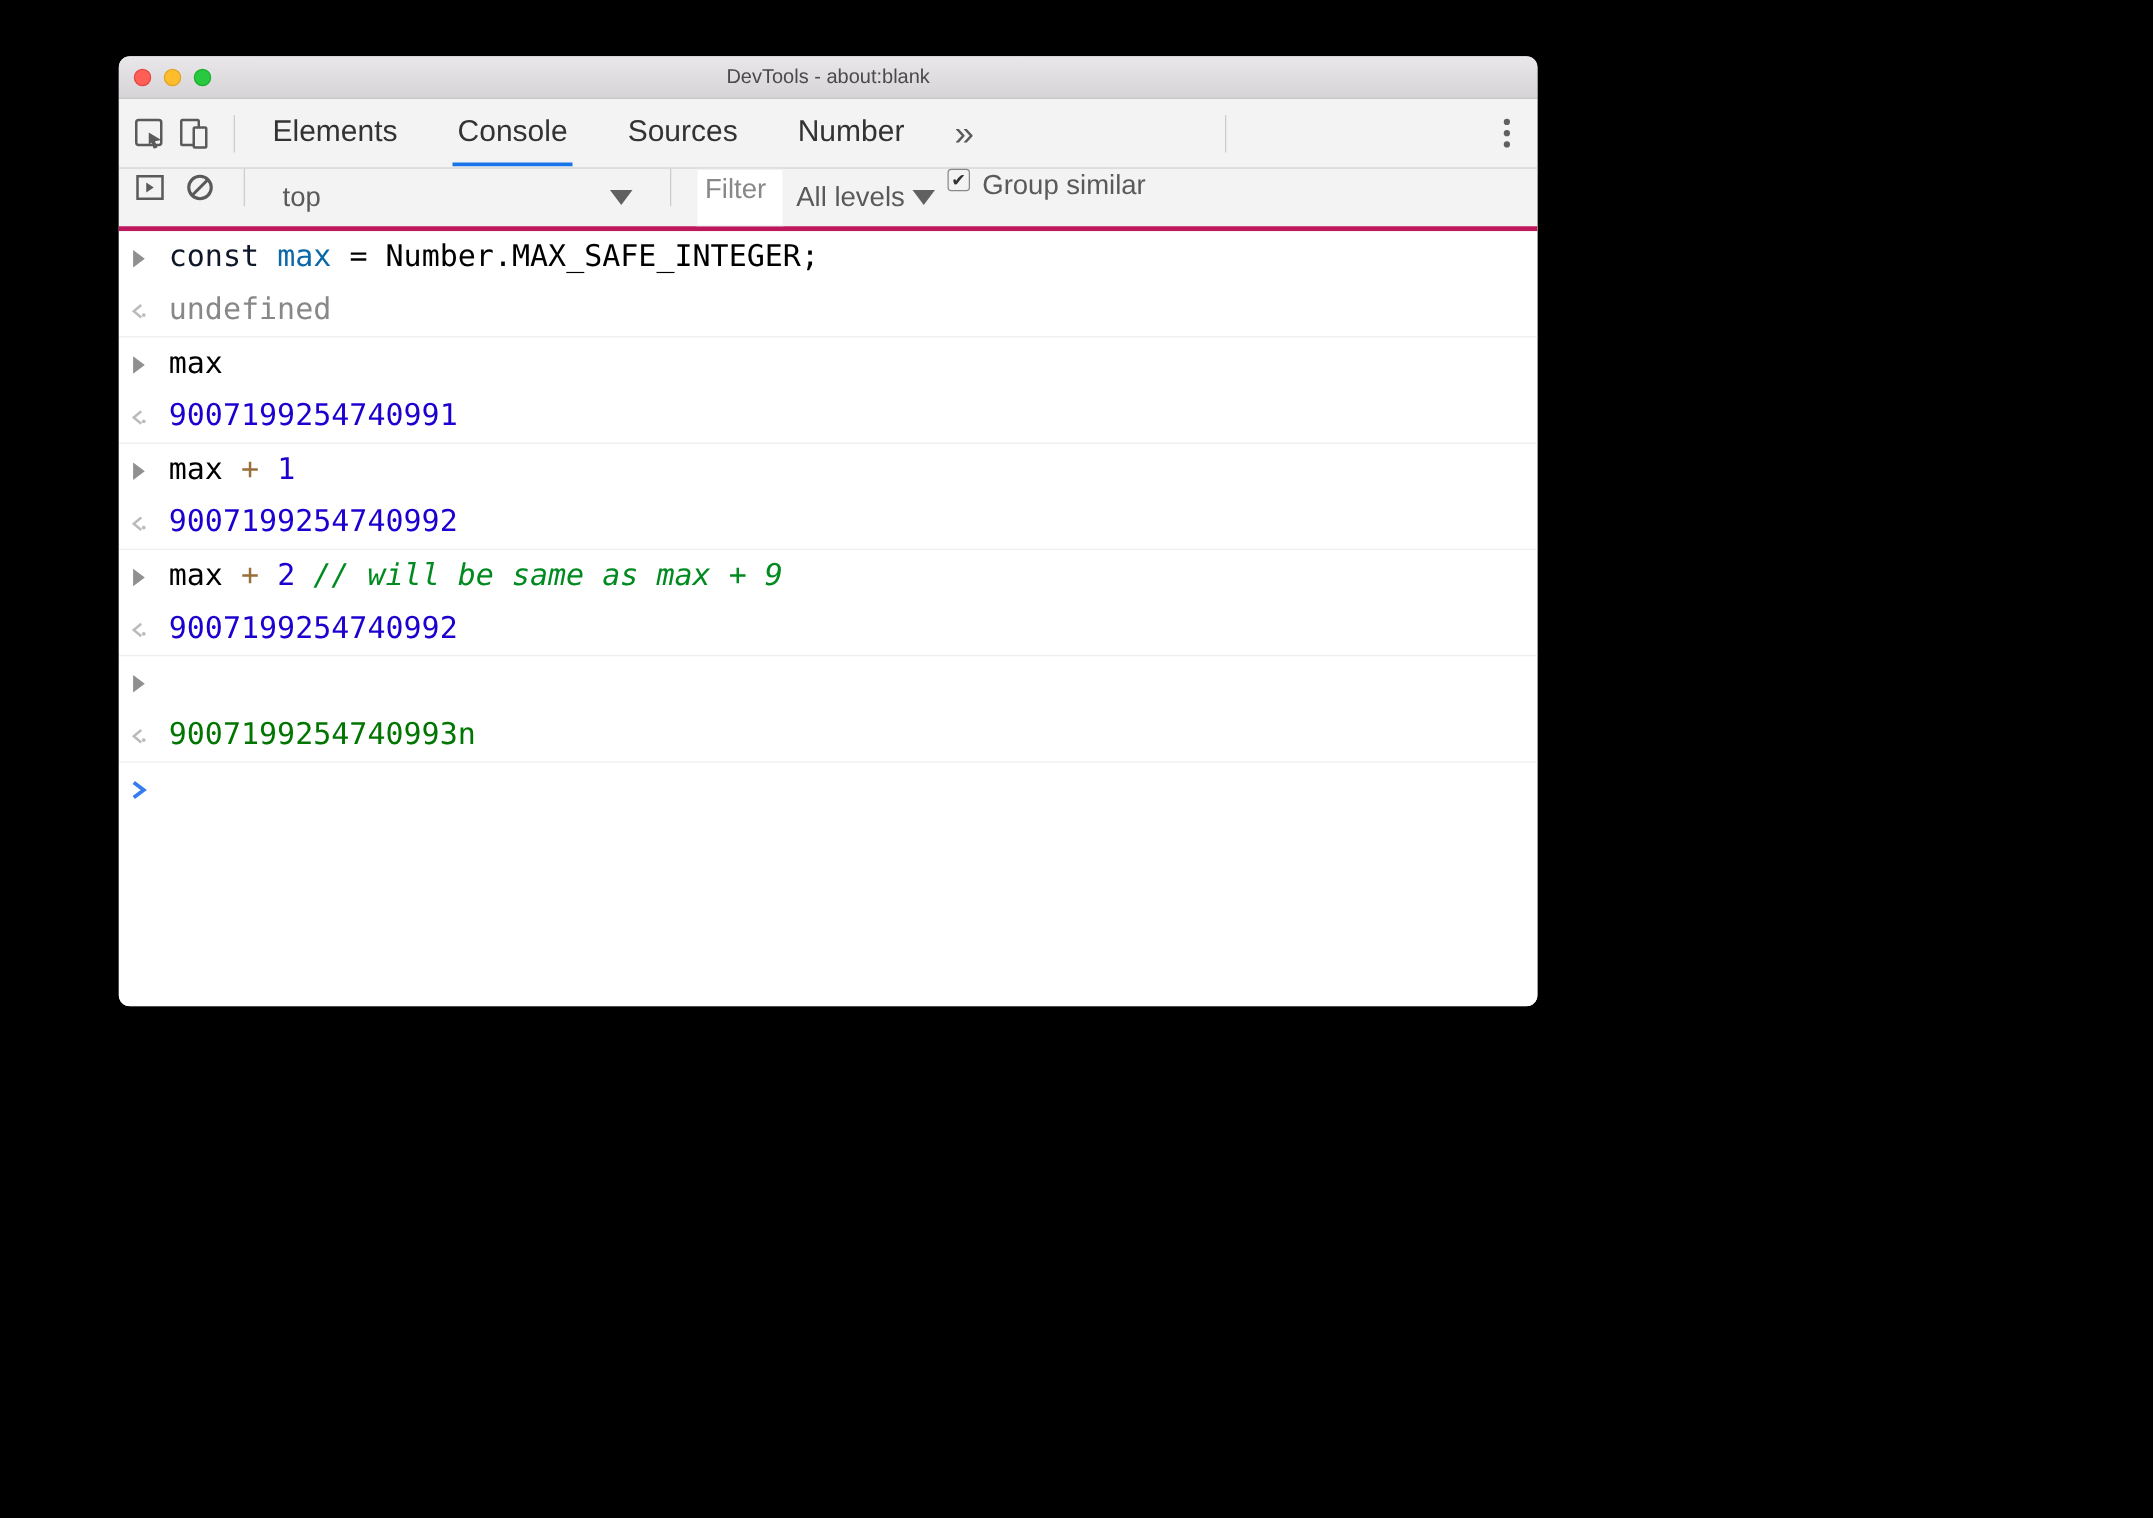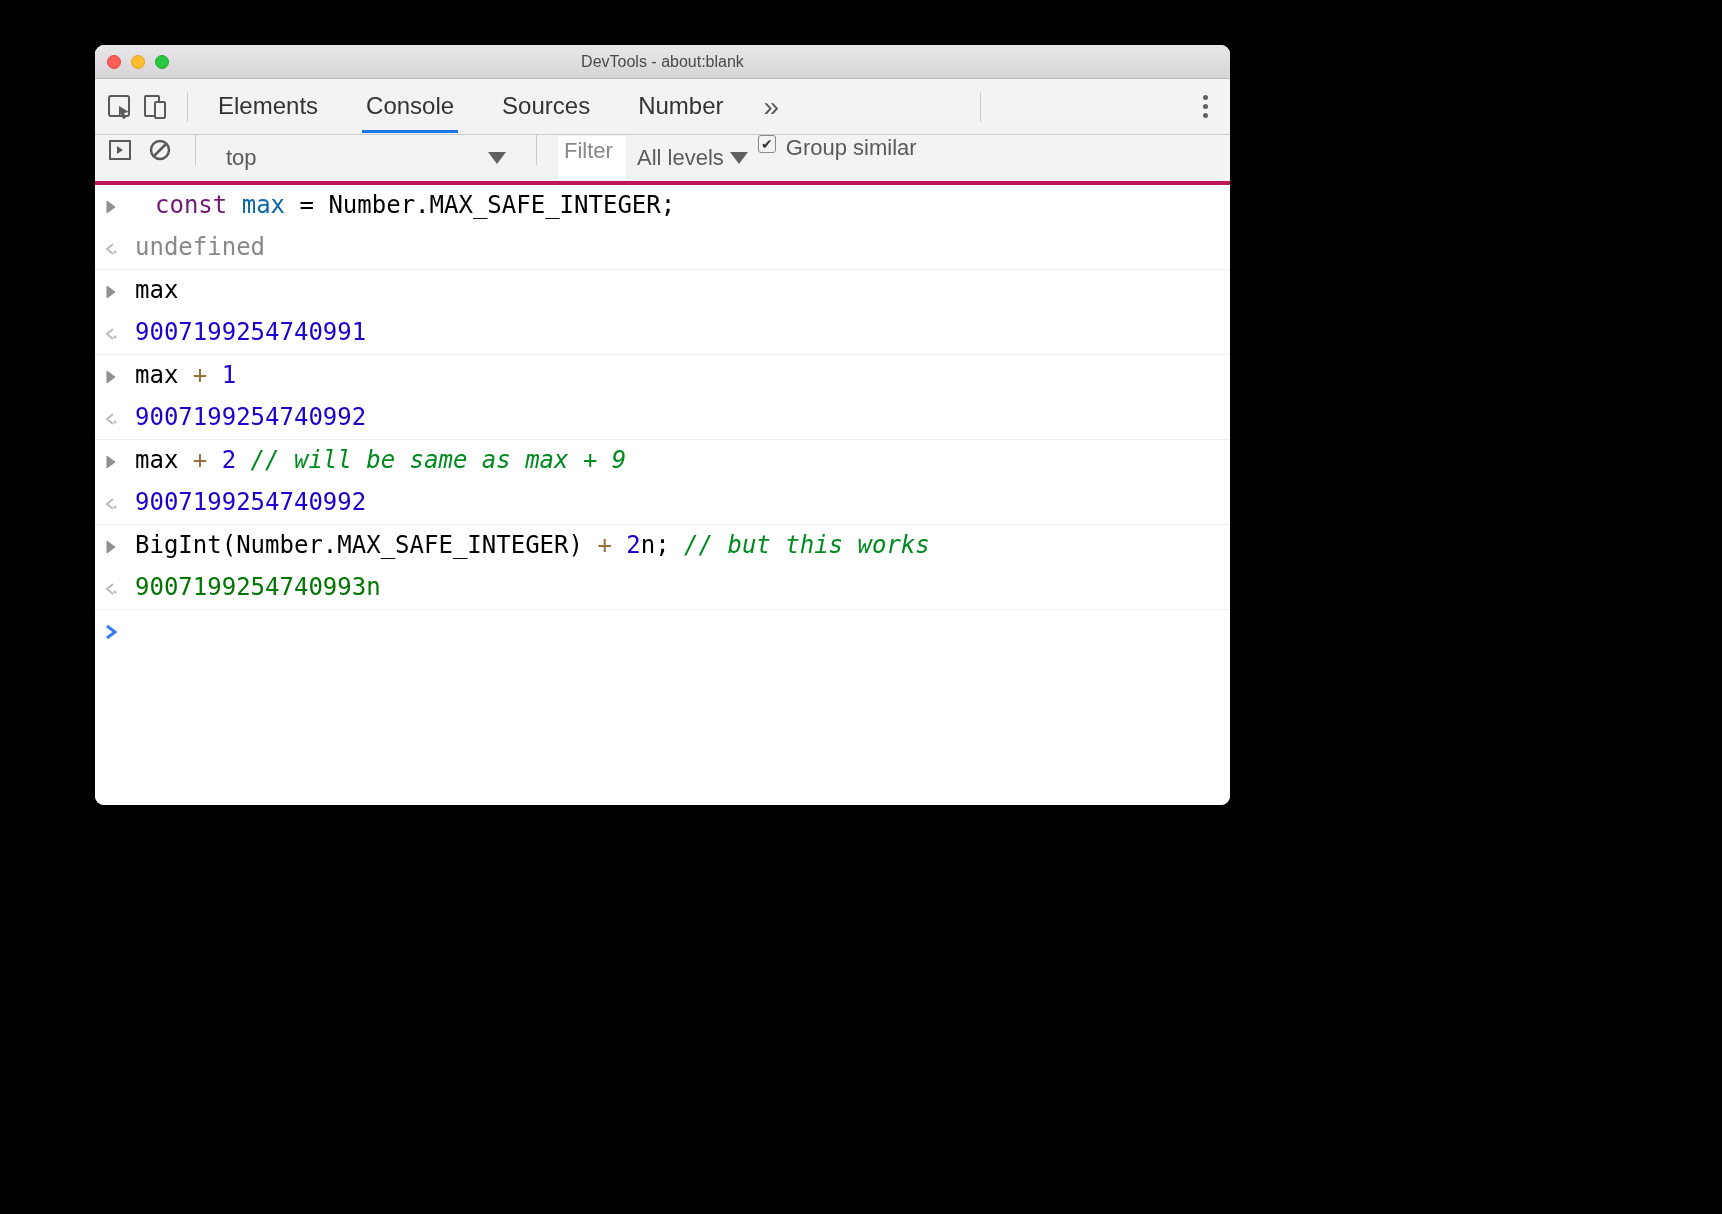--- a/index.html
+++ b/index.html
@@ -49,21 +49,21 @@
   .filter-input { width:70px; border:1px solid rgba(0,0,0,0.05); padding:2px 6px; background:#fff; font-size:22px; color:#888;}
   .levels { display:flex; align-items:center; gap:6px;}
   .chkbox { width:18px; height:18px; border:1px solid #888; border-radius:3px; display:flex; align-items:center; justify-content:center; font-size:14px; color:#333;}
   .console { flex:1; background:#fff; font-family: Menlo, Consolas, monospace; font-size:24px; overflow:auto;}
   .row { display:flex; align-items:flex-start; padding: 6px 12px 6px 8px; gap:12px; }
   .rowgroup { border-bottom:1px solid #eee; }
   .arrow { width:20px; padding-top:2px; flex:0 0 20px; }
   .arrow.in svg path { stroke:#909090; fill:#909090;}
   .arrow.out { color:#bbb; }
   .code { white-space: pre; }
-  .tok-kw { color:#701a75;margin-left:20px; }
+  .tok-kw { color:#0f172a; }
   .tok-var { color:#0d68a8; }
   .tok-num { color:#1c00cf; }
   .tok-op { color:#9a6e3a; }
   .tok-comment { color:#008a1f; font-style:italic; }
   .tok-undef { color:#888; }
   .tok-bigint { color:#007500; }
   .prompt-row .arrow svg path { stroke:#367cf1; fill:none; stroke-width:3;}
   .tri-down { width:0;height:0;border-left:9px solid transparent;border-right:9px solid transparent;border-top:12px solid #606060;}
 </style>
 </head>
@@ -196,21 +196,20 @@
               <circle cx="12" cy="11" r="1.5" fill="#bbb"></circle>
             </svg></div>
              <div class="code"><span class="tok-num">9007199254740992</span></div>
            </div>
       </div>
       <div class="rowgroup">
         <div class="row">
              <div class="arrow in"><svg width="16" height="16" viewBox="0 0 16 16">
               <path d="M4 2 L12 8 L4 14 Z" fill="#909090"></path>
             </svg></div>
-             <div class="code"><span class="">BigInt(Number.MAX_SAFE_INTEGER) </span><span class="tok-op">+</span><span class=""> </span><span class="tok-num">2</span><span class="">n; </span><span class="tok-comment">// but this works</span></div>
            </div>
         <div class="row">
              <div class="arrow out"><svg width="16" height="16" viewBox="0 0 16 16">
               <path d="M10 3 L4 8 L10 13" fill="none" stroke="#bbb" stroke-width="2"></path>
               <circle cx="12" cy="11" r="1.5" fill="#bbb"></circle>
             </svg></div>
              <div class="code"><span class="tok-bigint">9007199254740993n</span></div>
            </div>
       </div>
       <div class="row prompt-row">

